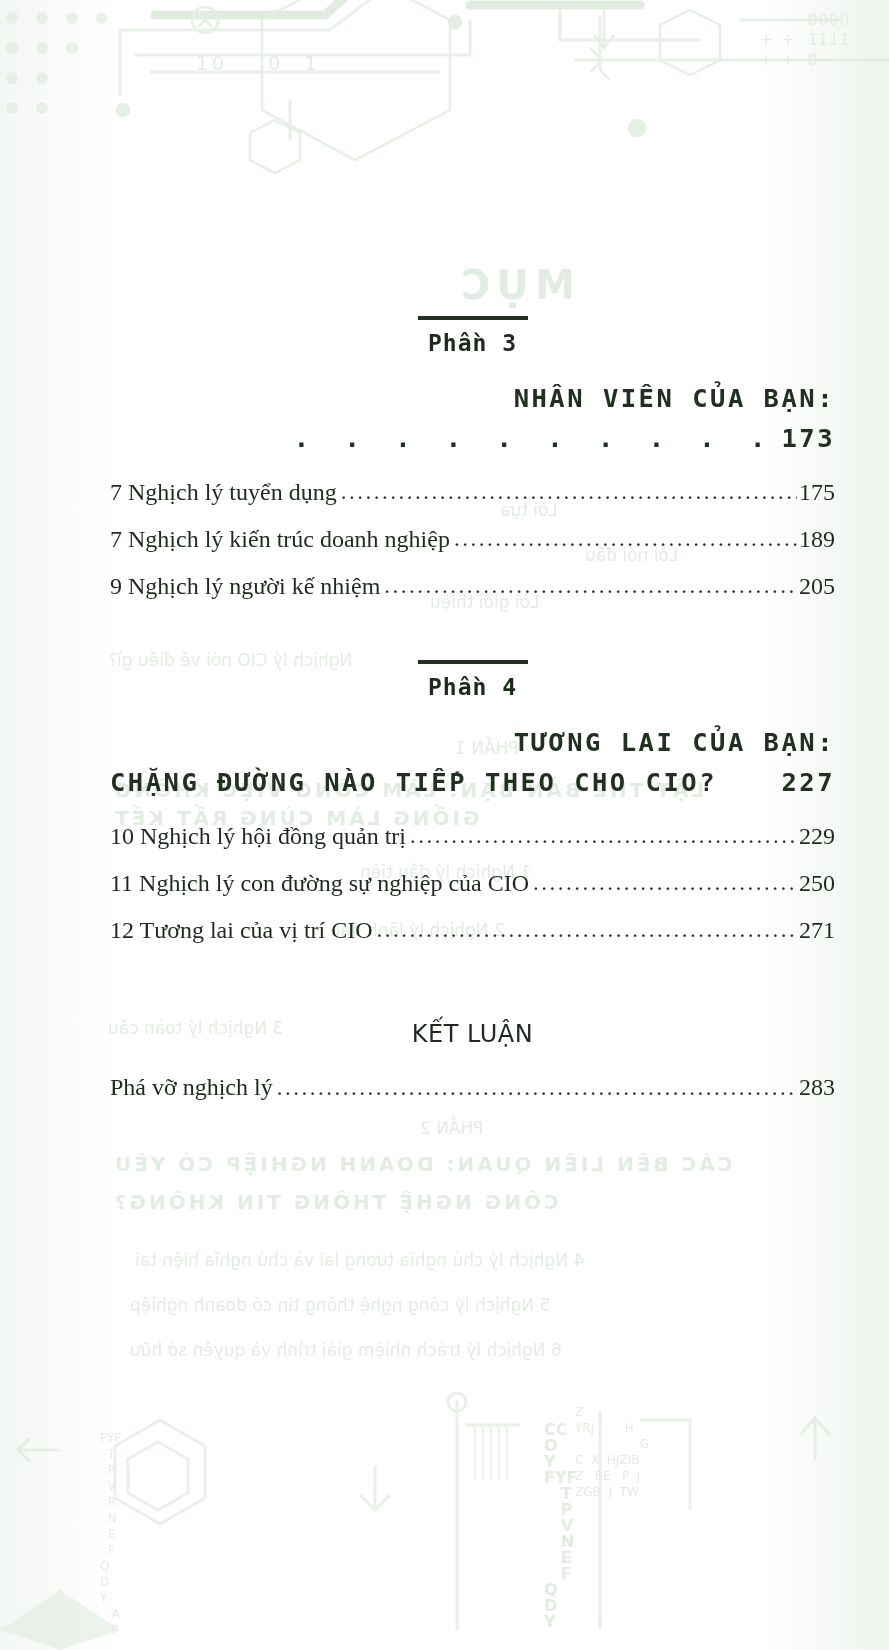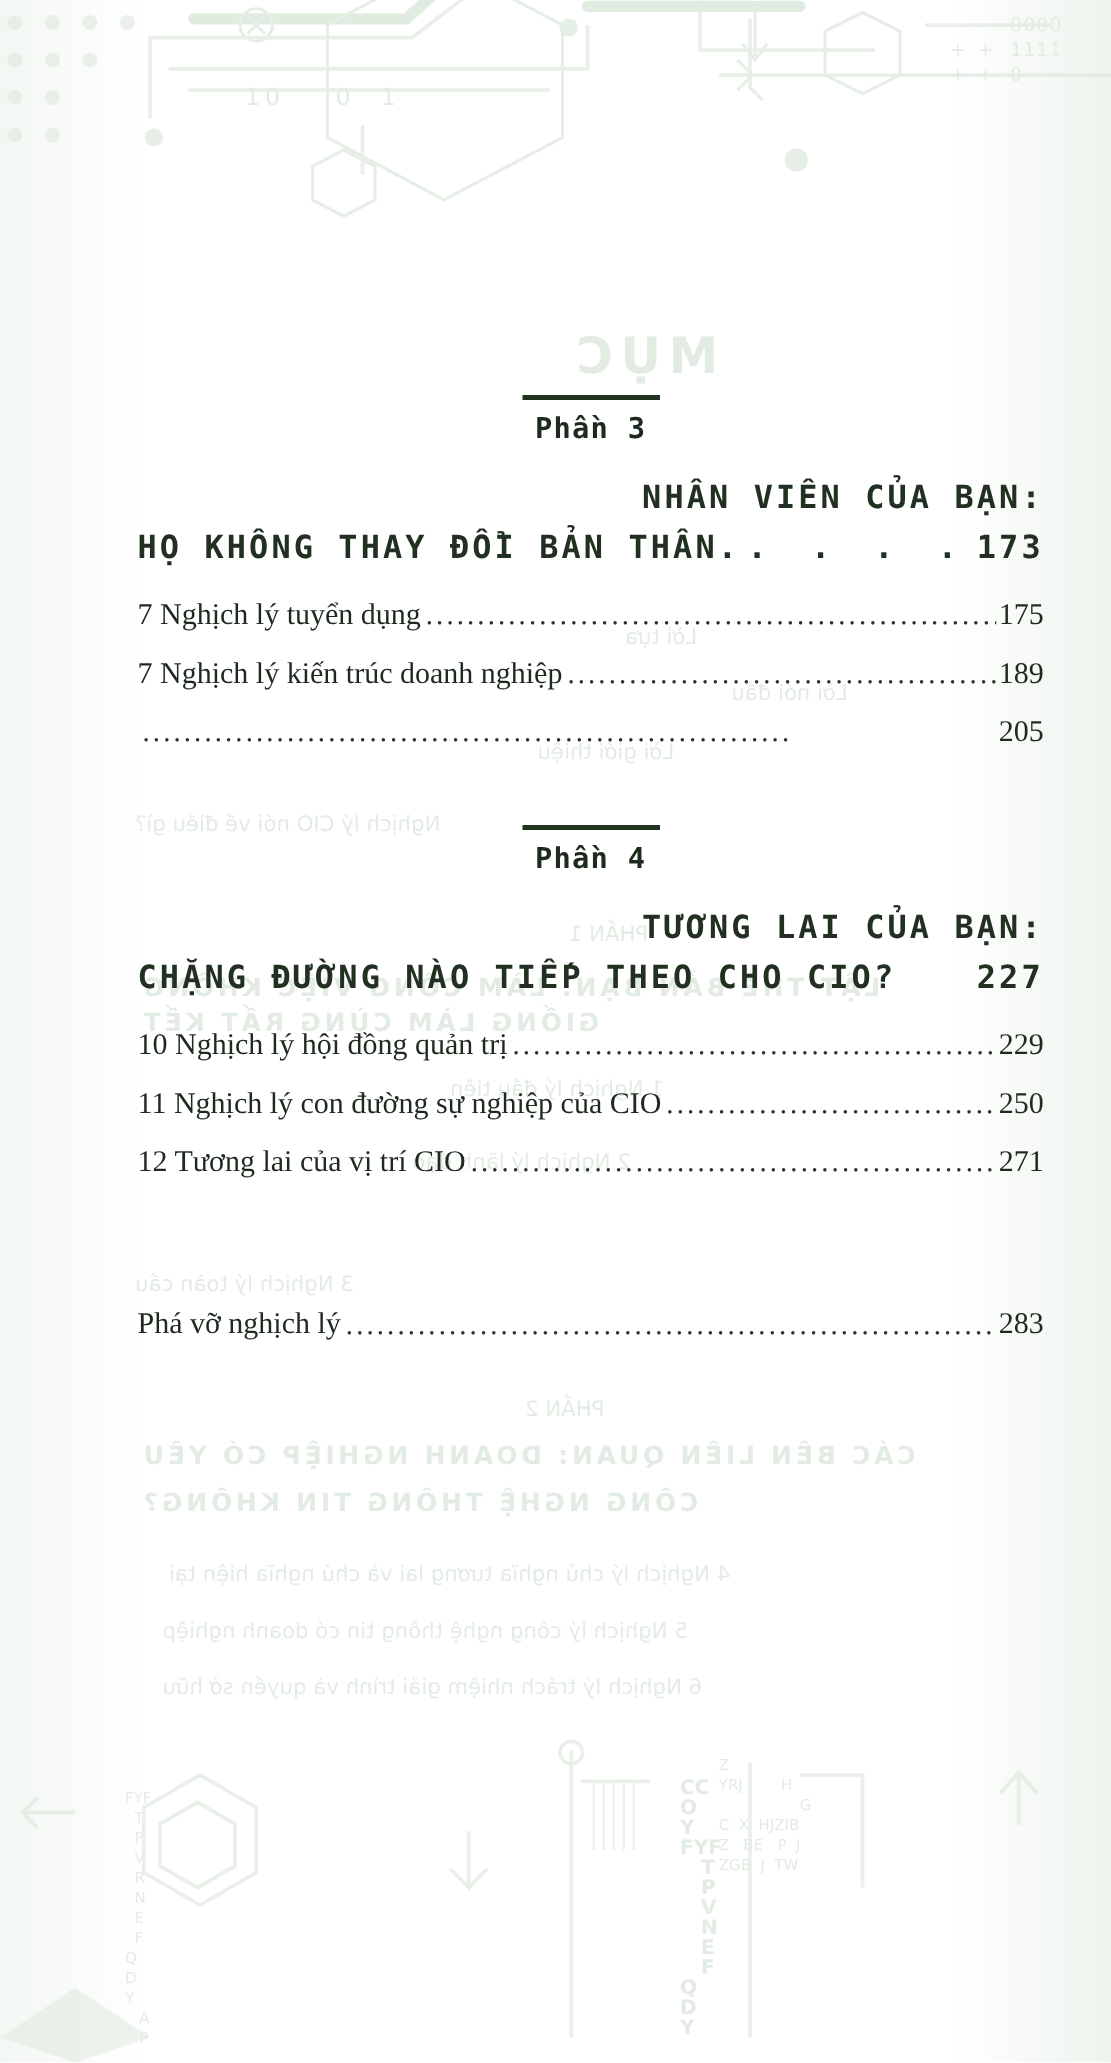--- a/index.html
+++ b/index.html
@@ -146,21 +146,21 @@
           <circle cx="72" cy="48" r="6"></circle>
         <circle cx="12" cy="78" r="6"></circle>
           <circle cx="42" cy="78" r="6"></circle>
         <circle cx="12" cy="108" r="6"></circle>
           <circle cx="42" cy="108" r="6"></circle>
         <circle cx="102" cy="18" r="6"></circle>
       </g>
     </svg>
   </div>
 
-  <div class="ghost" style="left:196px;top:67px;font-size:19px;letter-spacing:4px;">10    0  1</div>
+  <div class="ghost" style="left:196px;top:52px;font-size:19px;letter-spacing:4px;">10    0  1</div>
   <div class="ghost" style="left:808px;top:10px;font-size:15px;line-height:20px;letter-spacing:1px;">0000
 1111
 0</div>
   <div class="ghost" style="left:760px;top:30px;font-size:15px;line-height:20px;">+  +
 +  +</div>
 
   <div class="ghost" style="left:455px;top:262px;font-size:40px;font-weight:bold;letter-spacing:6px;transform:scaleX(-1);">MỤC</div>
   <div class="ghost" style="left:500px;top:500px;font-size:17px;transform:scaleX(-1);">Lời tựa</div>
   <div class="ghost" style="left:585px;top:545px;font-size:17px;transform:scaleX(-1);">Lời nói đầu</div>
   <div class="ghost" style="left:430px;top:592px;font-size:17px;transform:scaleX(-1);">Lời giới thiệu</div>
@@ -236,37 +236,37 @@
 
   <div class="content">
 
     <div class="toc-block" style="top:316px;">
       <div class="part-rule"></div>
       <div class="part-label">Phần 3</div>
 
       <div class="part-title">
         <span class="ln">NHÂN VIÊN CỦA BẠN:</span>
         <span class="ln" style="display:flex;align-items:baseline;">
-          <span>HỌ KHÔNG THAY ĐỔI BẢN THÂN.</span>
           <span style="flex:1 1 auto;overflow:hidden;white-space:nowrap;letter-spacing:10px;margin:0 6px;">. . . . . . . . . .</span>
           <span>173</span>
         </span>
       </div>
 
       <div class="entry">
         <span class="etitle">7 Nghịch lý tuyển dụng</span>
         <span class="dots">...............................................................</span>
         <span class="epage">175</span>
       </div>
       <div class="entry">
         <span class="etitle">7 Nghịch lý kiến trúc doanh nghiệp</span>
         <span class="dots">...............................................................</span>
         <span class="epage">189</span>
       </div>
       <div class="entry">
+        <span class="etitle">9 Nghịch lý người kế nhiệm</span>
         <span class="dots">...............................................................</span>
         <span class="epage">205</span>
       </div>
     </div>
 
     <div class="toc-block" style="top:660px;">
       <div class="part-rule"></div>
       <div class="part-label">Phần 4</div>
 
       <div class="part-title">
@@ -289,20 +289,21 @@
         <span class="epage">250</span>
       </div>
       <div class="entry">
         <span class="etitle">12 Tương lai của vị trí CIO</span>
         <span class="dots">...............................................................</span>
         <span class="epage">271</span>
       </div>
     </div>
 
     <div class="toc-block" style="top:1020px;">
+      <div class="center-head">KẾT LUẬN</div>
       <div class="entry" style="margin-top:26px;">
         <span class="etitle">Phá vỡ nghịch lý</span>
         <span class="dots">...............................................................</span>
         <span class="epage">283</span>
       </div>
     </div>
 
   </div>
 </div>
 

